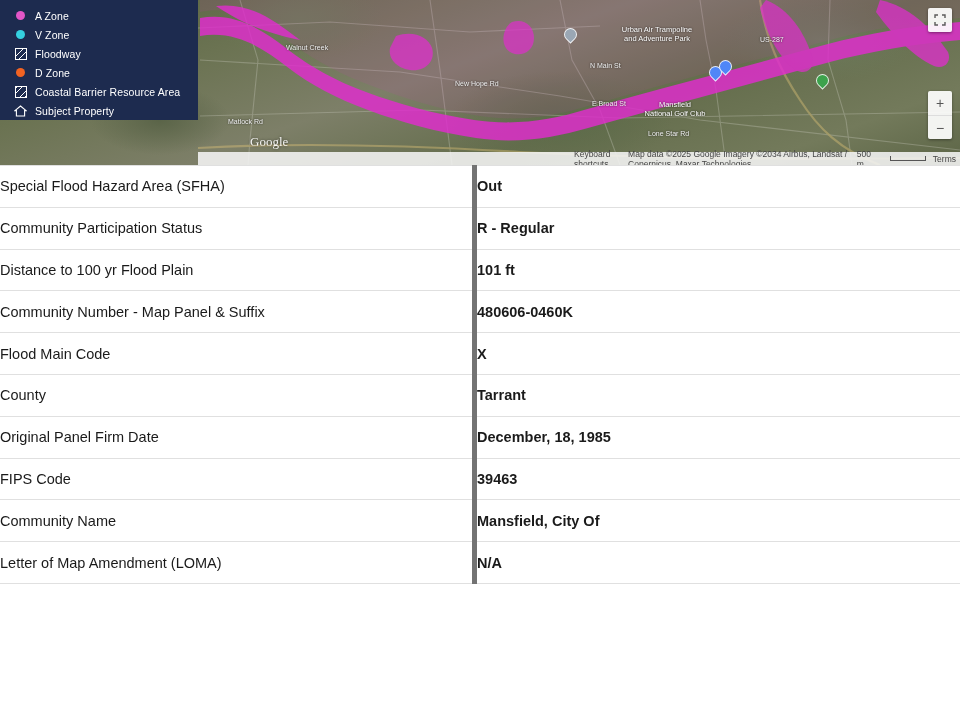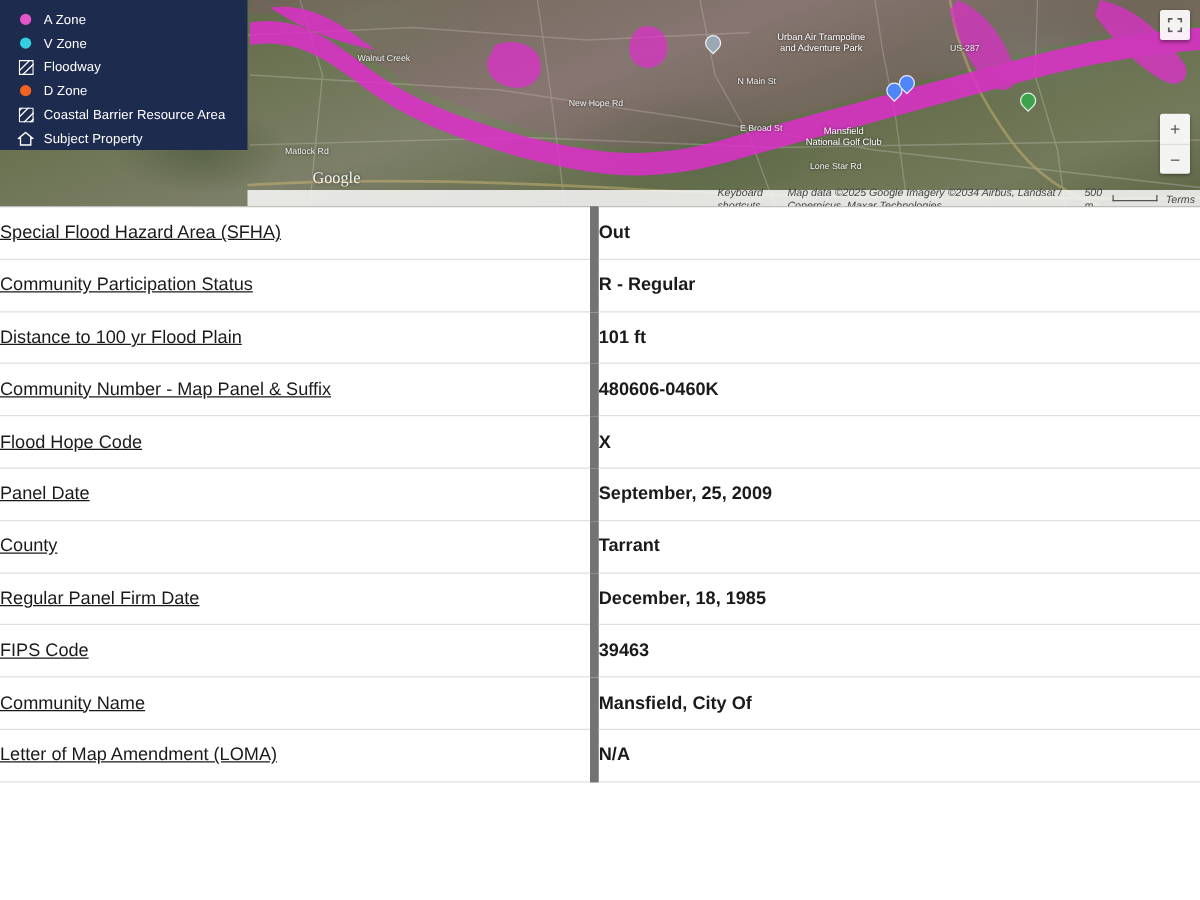--- a/index.html
+++ b/index.html
@@ -115,27 +115,26 @@
     background: rgba(245,245,245,.88);
     color: #444;
     font-size: 8.5px;
     display: flex;
     align-items: center;
     z-index: 7;
     justify-content: flex-end;
     padding-right: 4px;
     box-sizing: border-box;
     gap: 7px;
-    font-style: italic;
   }
   #attr-keyboard { margin-right: auto; padding-left: 376px; }
   #scale-bar {
     display: inline-flex;
     align-items: center;
-    gap: 2px;
+    gap: 13px;
   }
   #scale-line {
     display: inline-block;
     width: 40px;
     height: 4px;
     border: 1px solid #555;
     border-top: none;
   }
   
   #google-wm {
@@ -186,23 +185,22 @@
   #flood-table td {
     border-bottom: 1px solid #e0e0e0;
     font-size: 14.5px;
     color: #1a1a1a;
     vertical-align: middle;
     padding: 0;
   }
   td.cell-label {
     width: 472px;
     padding-left: 14px;
-    border-right: 7px solid #737373;
+    border-right: 5px solid #737373;
     font-weight: 400;
-    text-decoration: underline;
   }
   td.cell-value {
     padding-left: 14px;
     font-weight: bold;
   }
   #flood-table tr:first-child td { border-top: 1px solid #e0e0e0; }
 </style>
 </head>
 <body>
 
@@ -354,33 +352,29 @@
     </tr>
     <tr>
       <td class="cell-label">Distance to 100 yr Flood Plain</td>
       <td class="cell-value">101 ft</td>
     </tr>
     <tr>
       <td class="cell-label">Community Number - Map Panel &amp; Suffix</td>
       <td class="cell-value">480606-0460K</td>
     </tr>
     <tr>
-      <td class="cell-label">Flood Hope Code</td>
+      <td class="cell-label">Flood Main Code</td>
       <td class="cell-value">X</td>
-    </tr>
-    <tr>
-      <td class="cell-label">Panel Date</td>
-      <td class="cell-value">September, 25, 2009</td>
     </tr>
     <tr>
       <td class="cell-label">County</td>
       <td class="cell-value">Tarrant</td>
     </tr>
     <tr>
-      <td class="cell-label">Regular Panel Firm Date</td>
+      <td class="cell-label">Original Panel Firm Date</td>
       <td class="cell-value">December, 18, 1985</td>
     </tr>
     <tr>
       <td class="cell-label">FIPS Code</td>
       <td class="cell-value">39463</td>
     </tr>
     <tr>
       <td class="cell-label">Community Name</td>
       <td class="cell-value">Mansfield, City Of</td>
     </tr>

